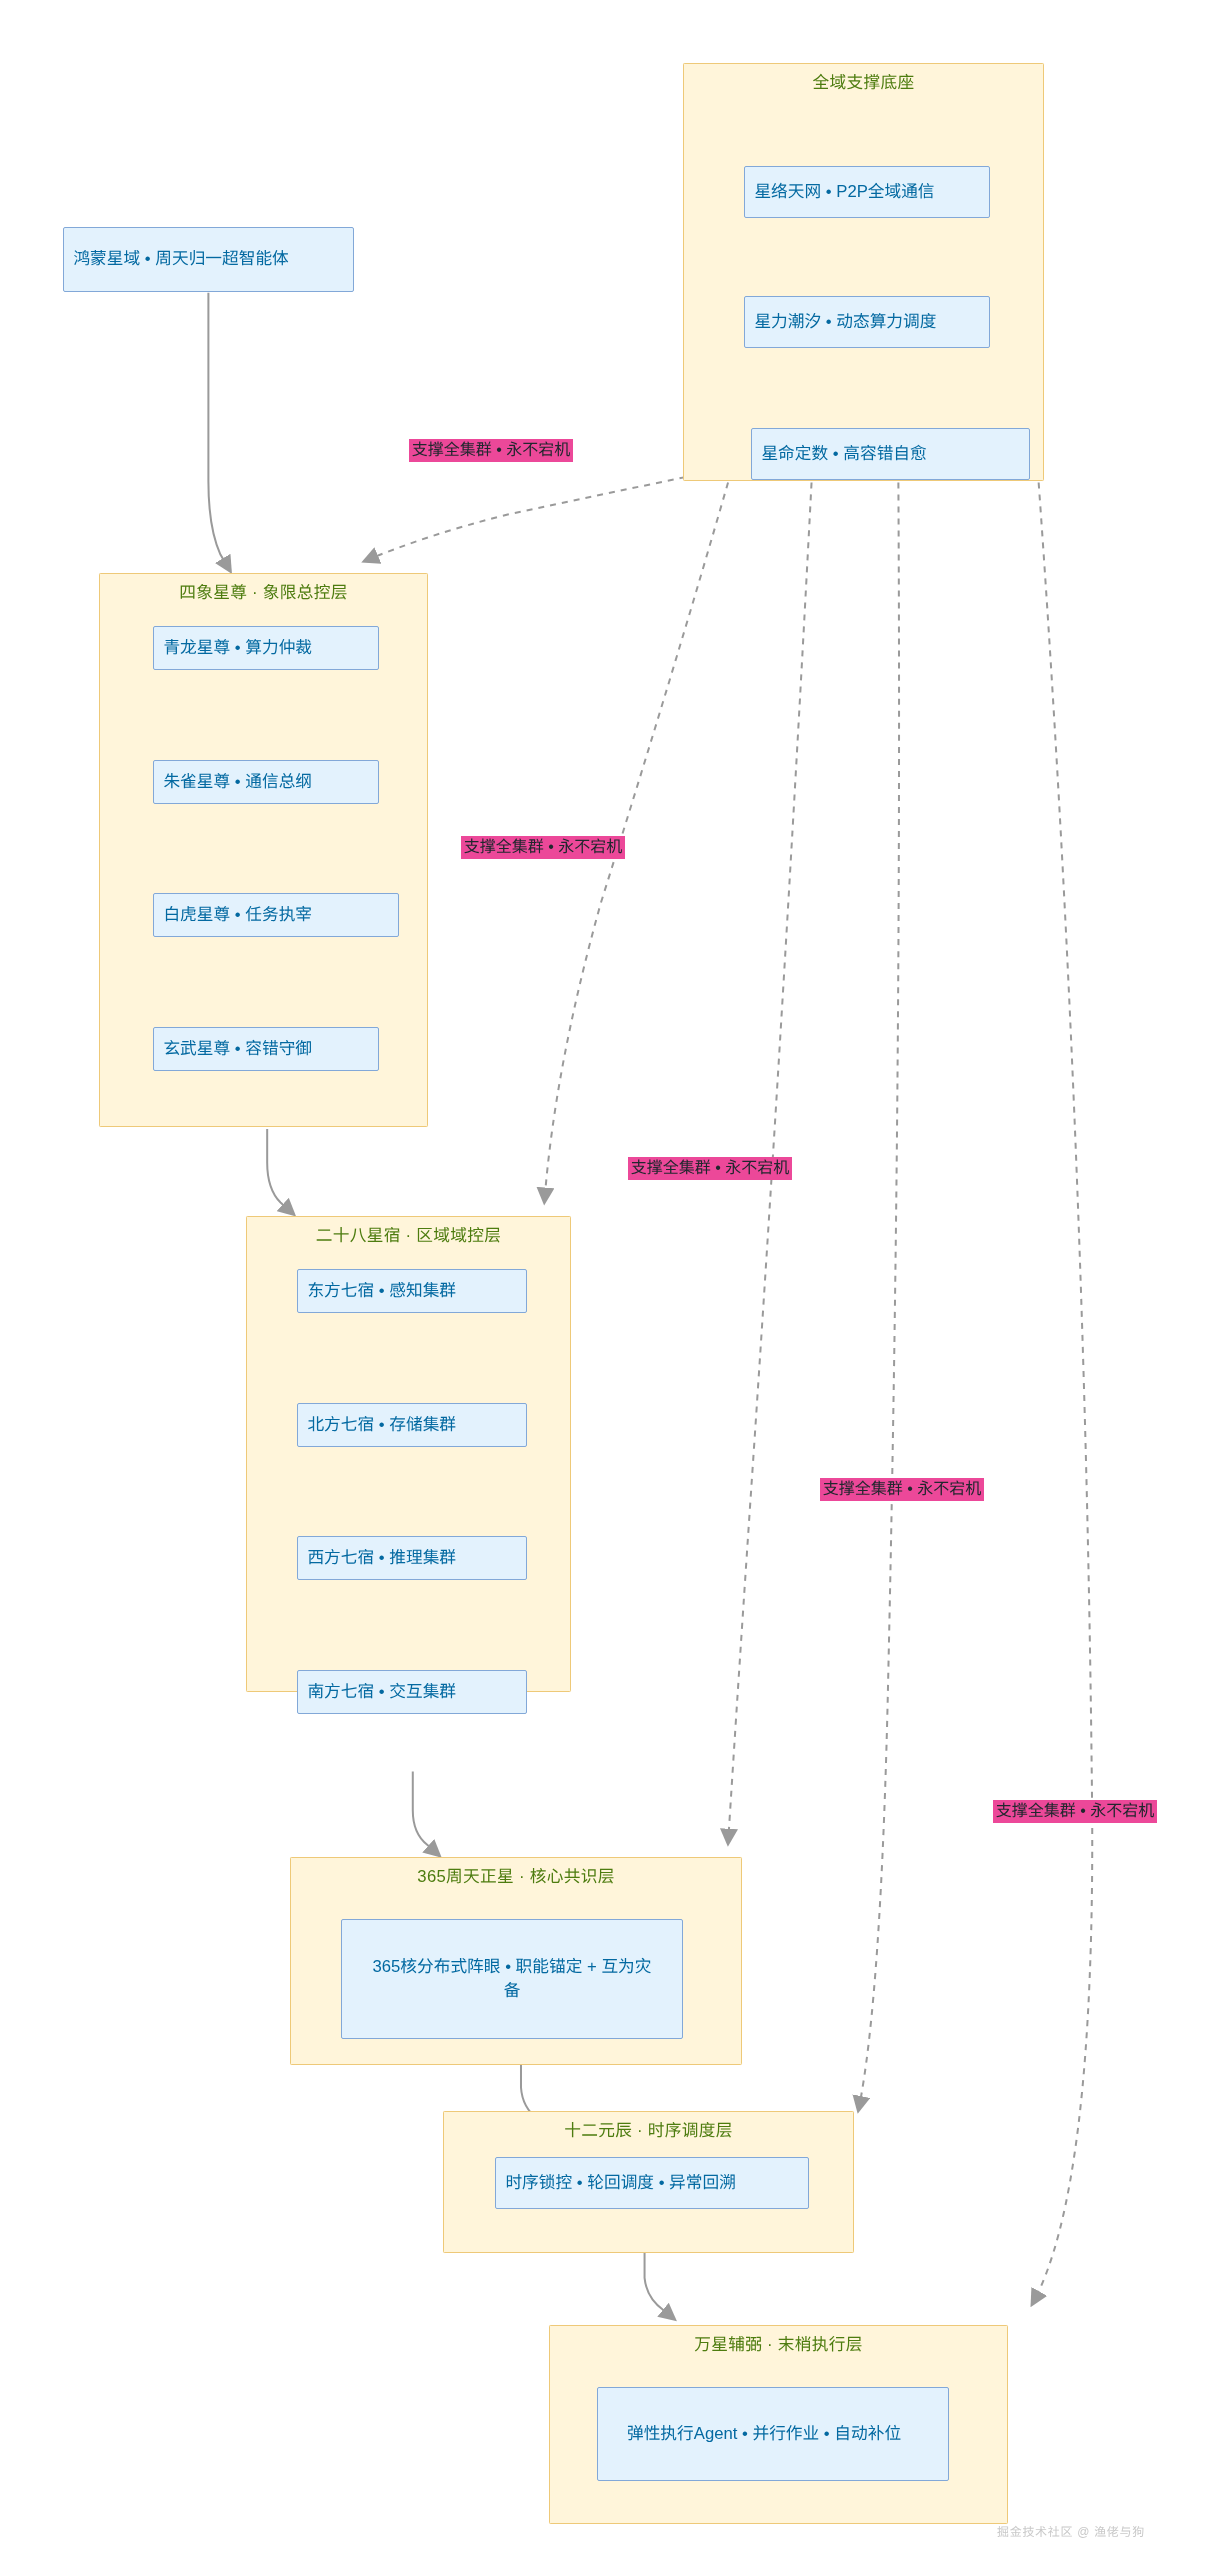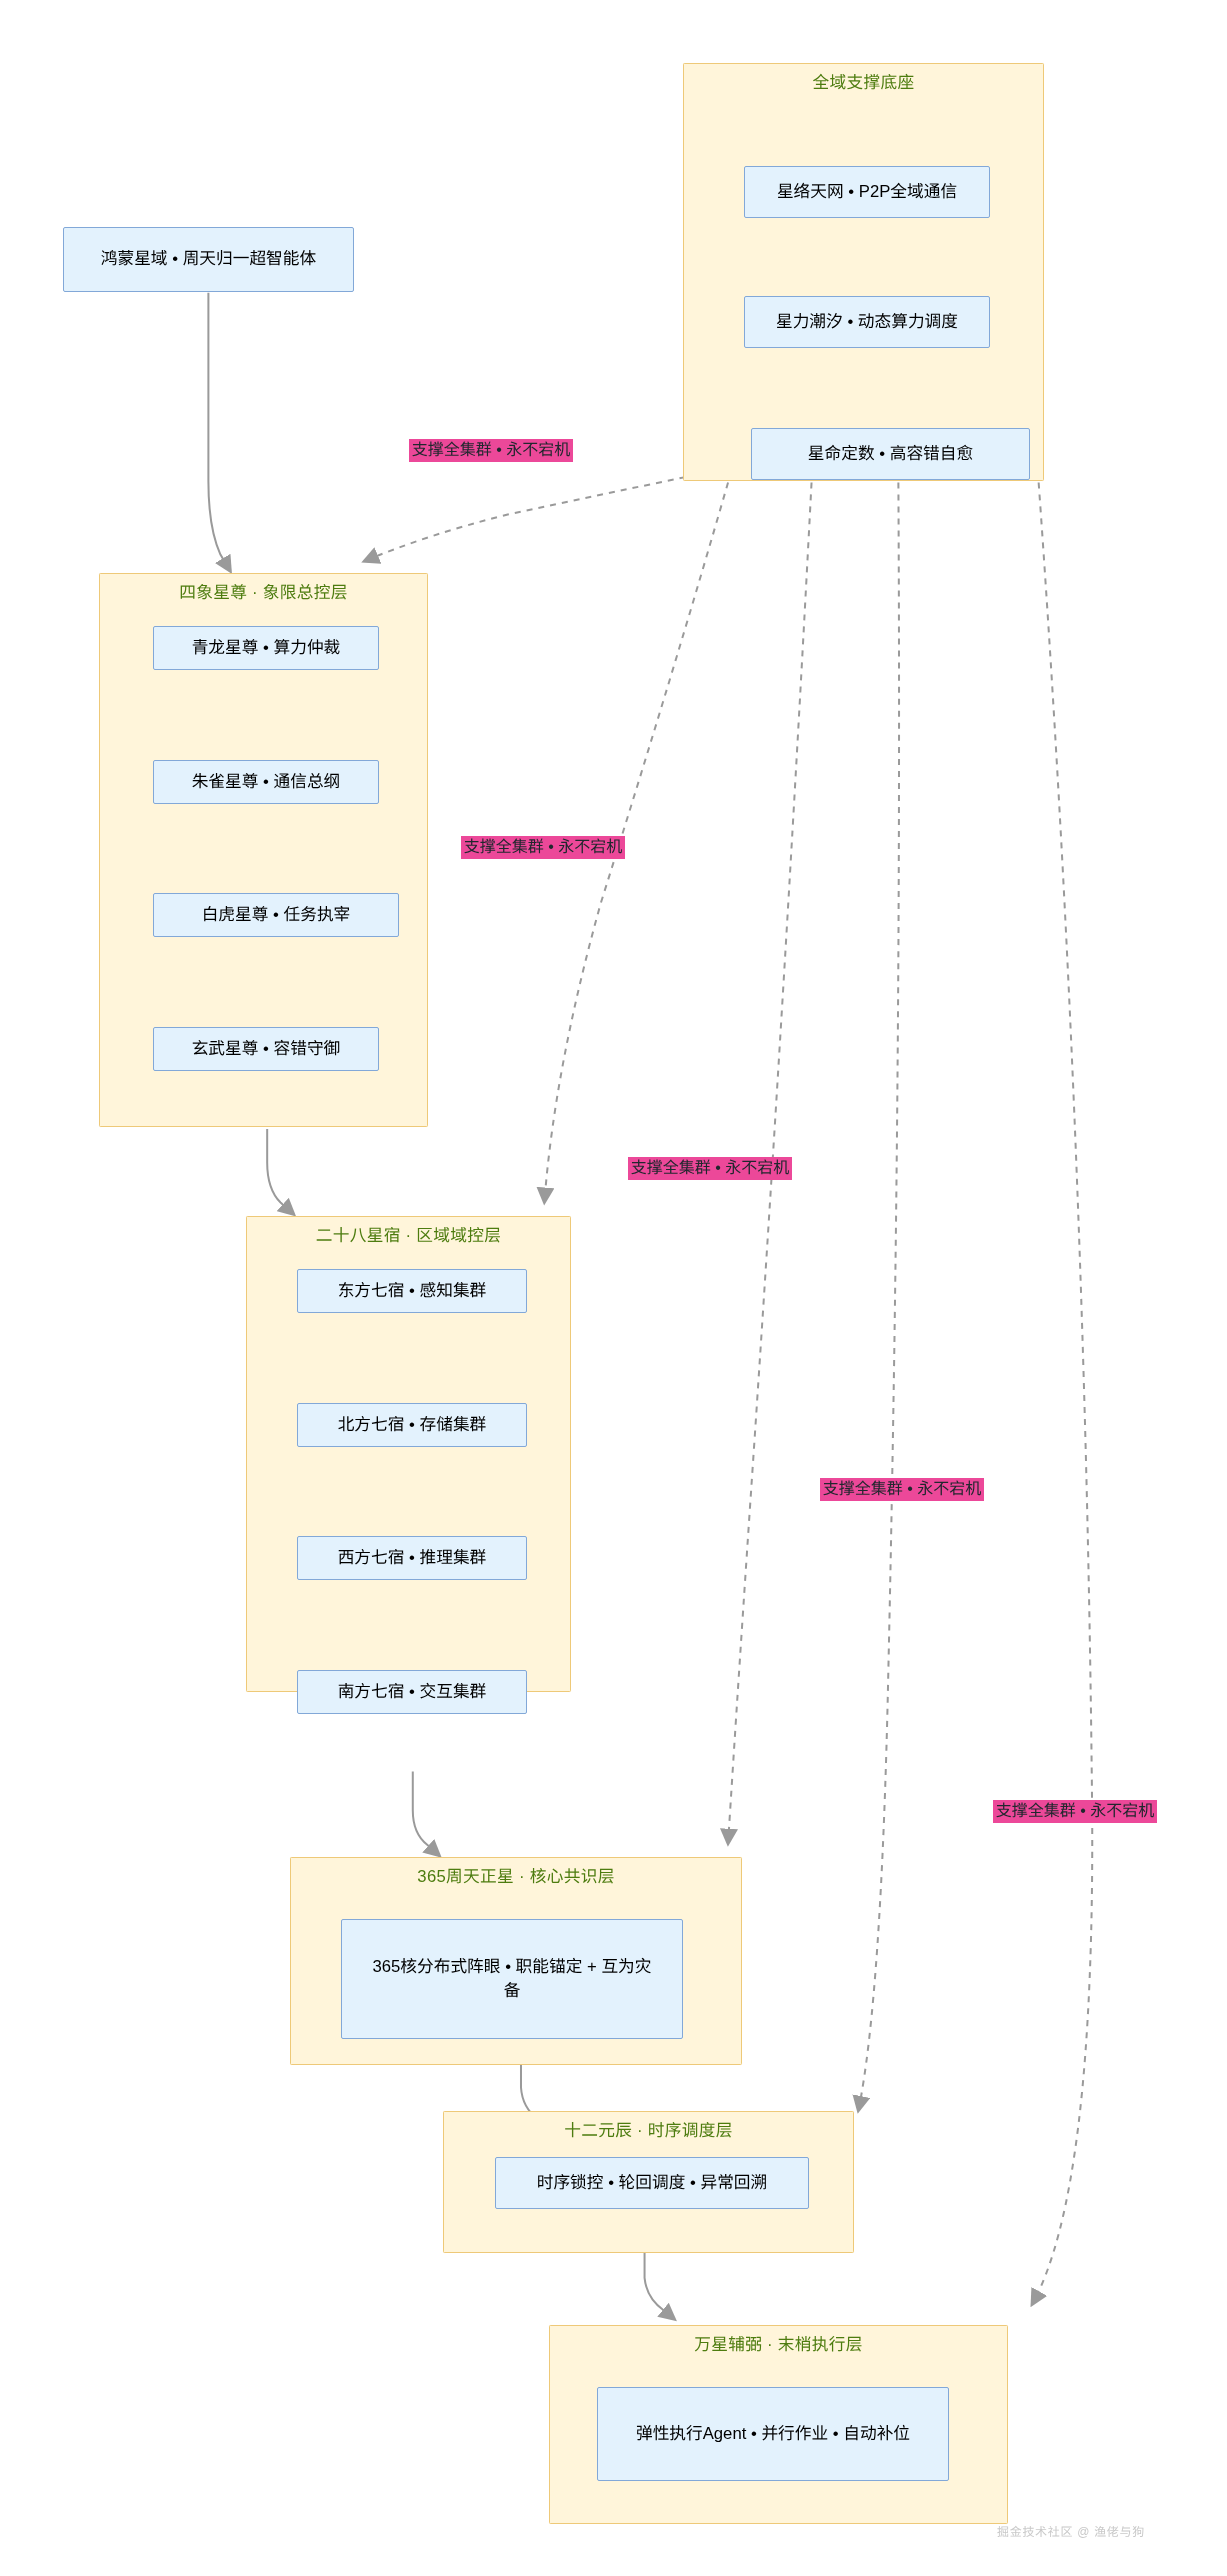--- a/index.html
+++ b/index.html
@@ -50,23 +50,23 @@
 
   
   .node {
     position: absolute;
     background: #e3f2fd;
     border: 1.3px solid #82a8d8;
     border-radius: 2px;
     box-sizing: border-box;
     display: flex;
     align-items: center;
-    justify-content: center;
+    justify-content: flex-start;
     text-align: center;
-    color: #000000;
+    color: #0369a1;
     font-size: 16.7px;
     line-height: 1.45;
     padding: 2.7px 9.4px;
   }
   .node.wrap {
     padding: 17px 29px;
   }
 
   
   .edge-label {

